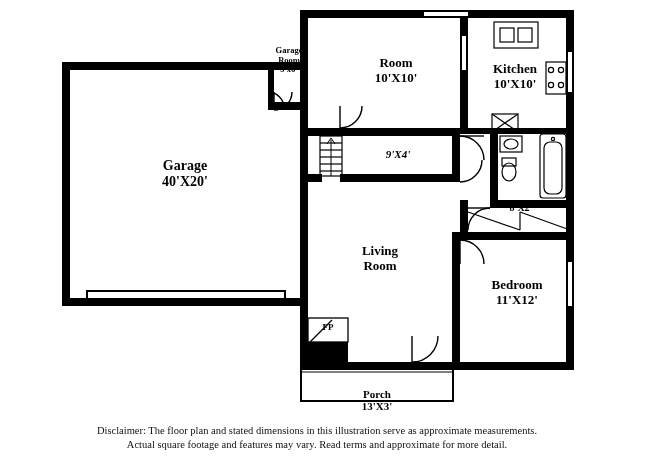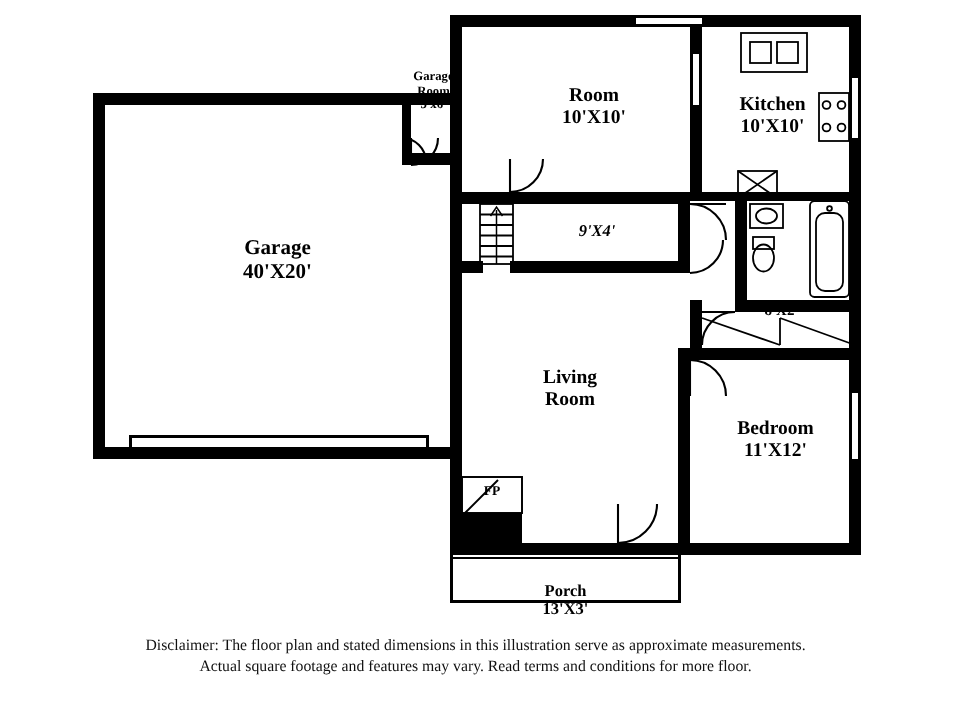--- a/index.html
+++ b/index.html
@@ -283,16 +283,16 @@
     <span class="name">Porch</span>
     <span class="dim">13'X3'</span>
   </div>
 
   <div class="room-label rl-fp" style="left:316px; top:322px; width:24px;">
     <span class="name">FP</span>
   </div>
 
   <div class="disclaimer">
     <span>Disclaimer: The floor plan and stated dimensions in this illustration serve as approximate measurements.</span>
-    <span>Actual square footage and features may vary. Read terms and conditions for more floor.</span>
+    <span>Actual square footage and features may vary. Read terms and approximate for more detail.</span>
   </div>
 
 </div>
 
 </body></html>

